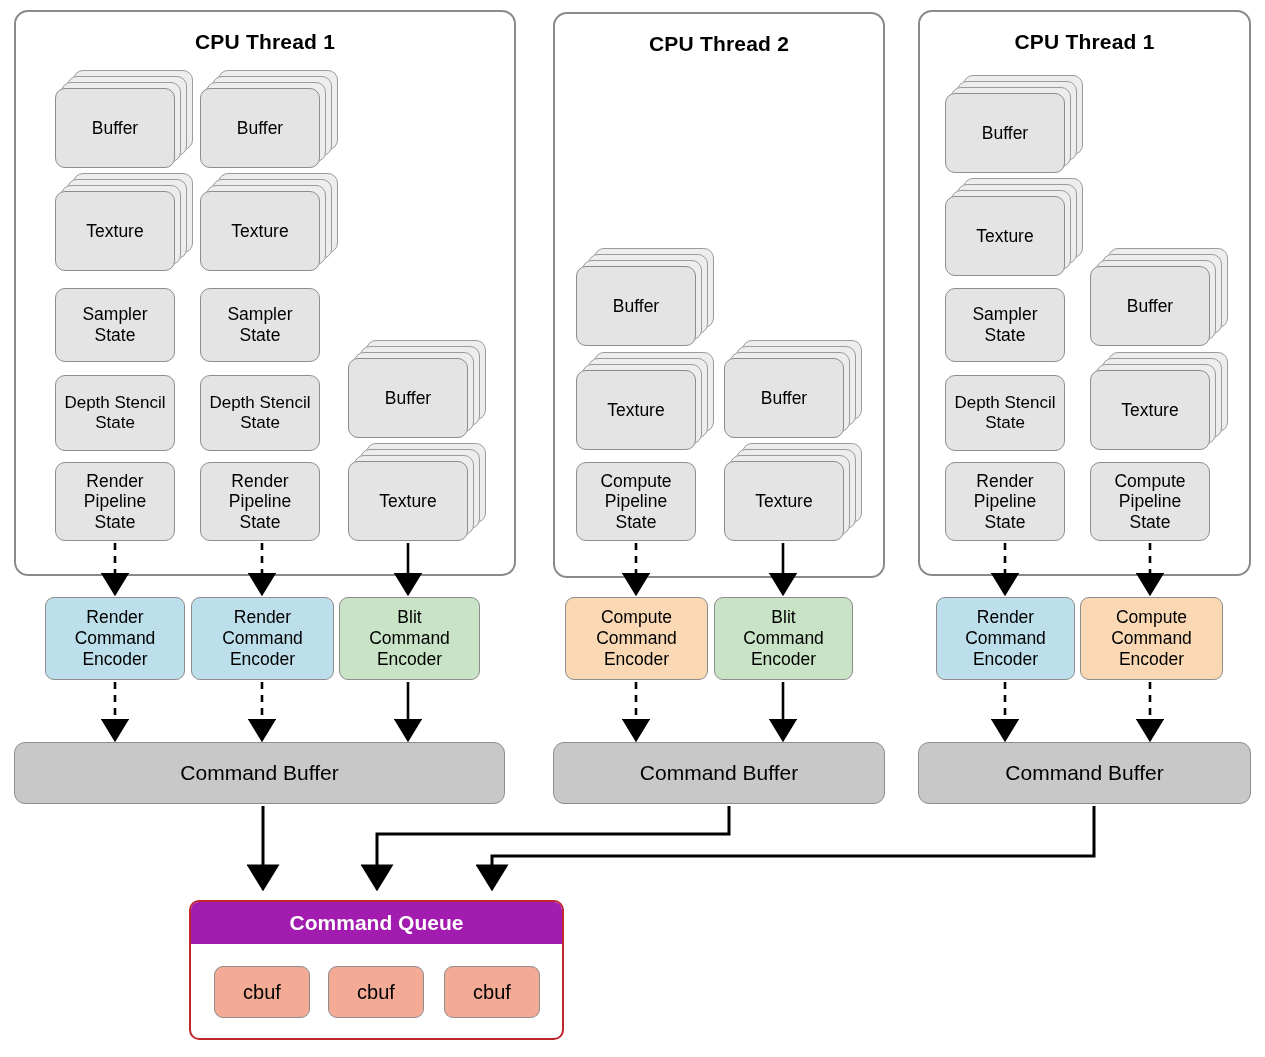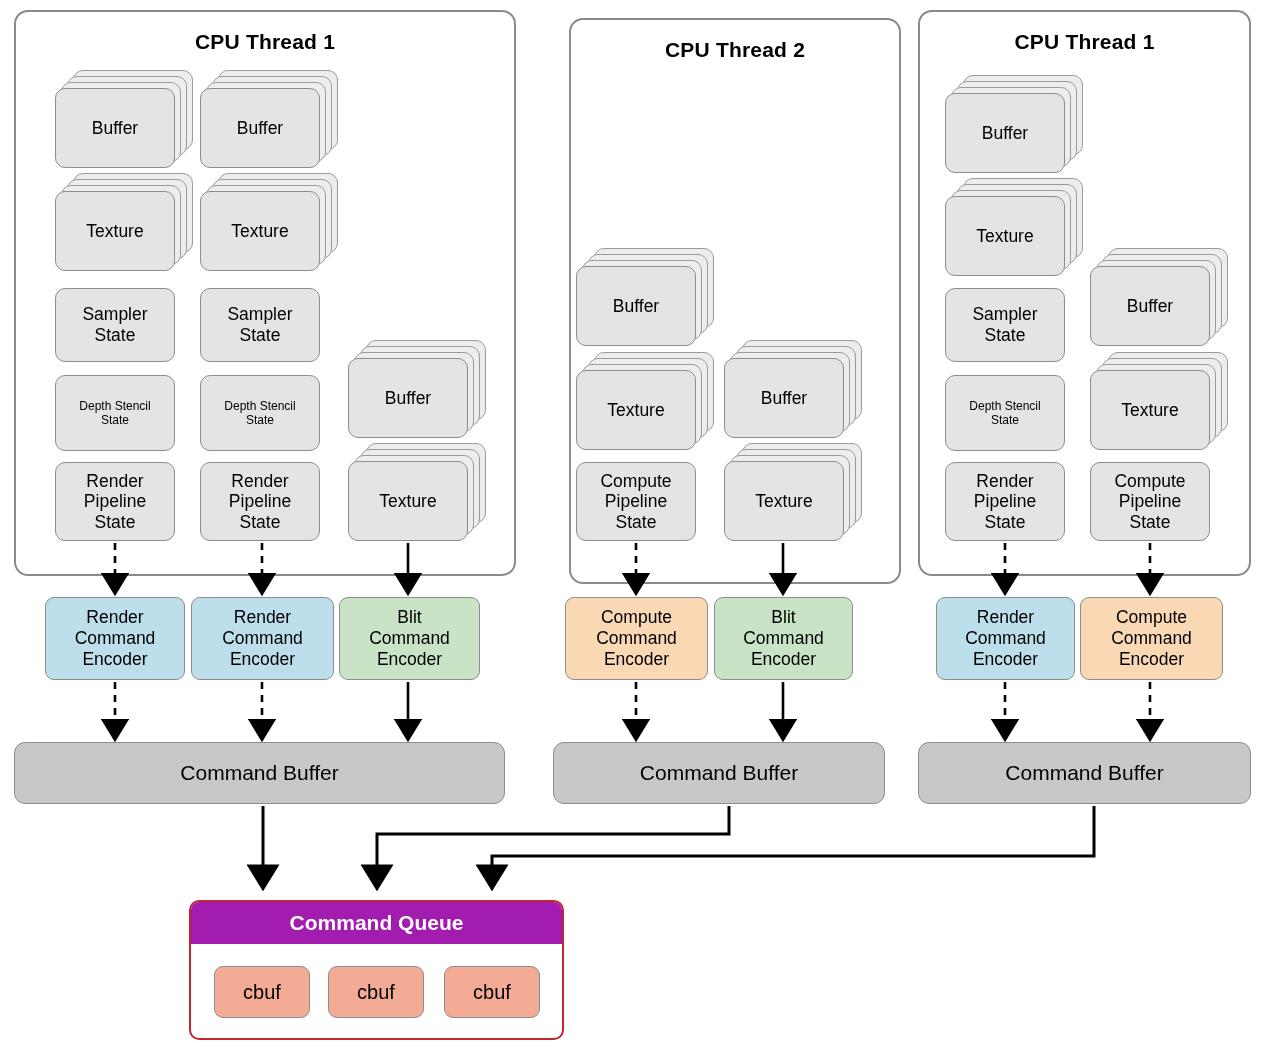--- a/index.html
+++ b/index.html
@@ -36,21 +36,21 @@
     border-radius: 10px;
     display: flex;
     align-items: center;
     justify-content: center;
     text-align: center;
     font-size: 17.5px;
     line-height: 1.18;
     color: #000;
     z-index: 3;
   }
-  .card.small { font-size: 12px; }
+  .card.small { font-size: 17px; }
   
   .stack-layer {
     position: absolute;
     background: #ededed;
     border: 1.6px solid #9b9b9b;
     border-radius: 10px;
   }
   .stack-layer.l1 { z-index: 2; }
   .stack-layer.l2 { z-index: 1; }
   .stack-layer.l3 { z-index: 0; }
@@ -191,21 +191,21 @@
     <span>Render<br>Command<br>Encoder</span>
     </div>
   <div class="encoder enc-blit" style="left:339px; top:597px; width:141px; height:83px;">
     <span>Blit<br>Command<br>Encoder</span>
     </div>
 
   <div class="cmdbuf" style="left:14px; top:742px; width:491px; height:62px;">
     <span>Command Buffer</span>
     </div>
 
-  <div class="thread-box" style="left:553px; top:18px; width:332px; height:566px;margin-left:16px;">
+  <div class="thread-box" style="left:553px; top:12px; width:332px; height:566px;">
     <div class="thread-title">CPU Thread 2</div>
   </div>
 
   <div class="stack-layer l3" style="left: 594px; top: 248px; width: 120px; height: 80px; z-index: 0;"></div>
     <div class="stack-layer l2" style="left: 588px; top: 254px; width: 120px; height: 80px; z-index: 1;"></div>
     <div class="stack-layer l1" style="left: 582px; top: 260px; width: 120px; height: 80px; z-index: 2;"></div>
     <div class="card" style="left:576px; top:266px; width:120px; height:80px;">
     <span>Buffer</span>
     </div>
   <div class="stack-layer l3" style="left: 594px; top: 352px; width: 120px; height: 80px; z-index: 0;"></div>

